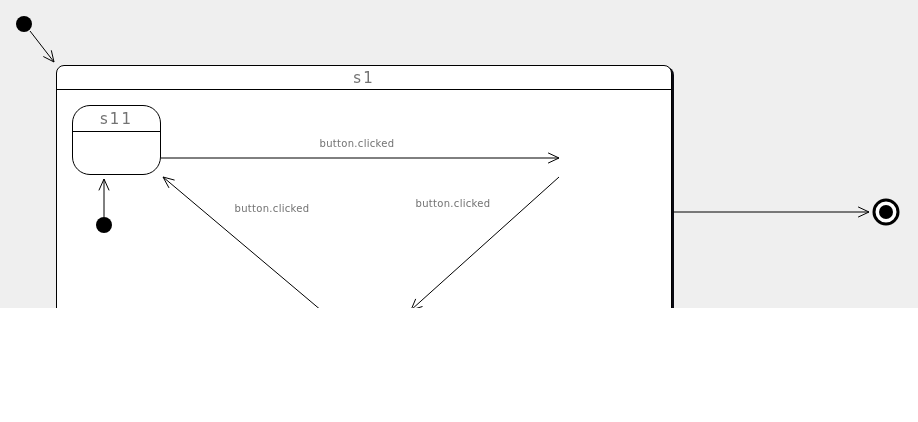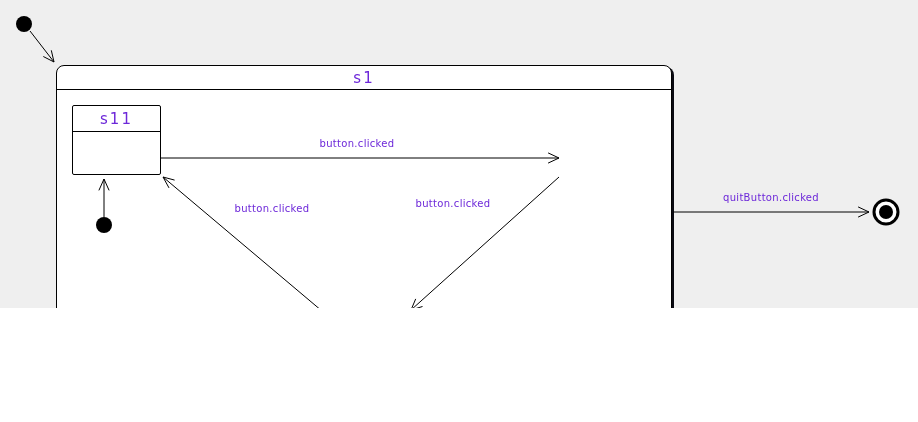--- a/index.html
+++ b/index.html
@@ -1,29 +1,29 @@
 <!DOCTYPE html>
 <html><head>
 <meta charset="utf-8">
 <style>
   html,body { margin:0; padding:0; }
   .stage {
     position:relative;
     width:918px; height:308px;
     background:#efefef;
     font-family:"DejaVu Sans", "Liberation Sans", sans-serif;
-    color:#6d28d9;
+    color:#737373;
     overflow:hidden;
   }
   .state {
     position:absolute;
     box-sizing:border-box;
     background:#ffffff;
     border:1px solid #000;
-    border-radius:2px;
+    border-radius:18px;
     overflow:hidden;
   }
   .state-title {
     box-sizing:border-box;
     border-bottom:1px solid #000;
     display:flex;
     align-items:center;
     justify-content:center;
     font-size:15px;
     letter-spacing:2px;
@@ -104,15 +104,14 @@
       <line class="edge" x1="673" y1="212" x2="869" y2="212"></line>
       <polyline class="arrowhead" points="858.1,206.9 869,212 858.1,217.1"></polyline>
       <circle cx="886" cy="212" r="12" fill="#fff" stroke="#000" stroke-width="3"></circle>
       <circle cx="886" cy="212" r="7" fill="#000"></circle>
     </g>
   </svg>
 
   <div class="tlabel" id="lbl-t1">button.clicked</div>
   <div class="tlabel" id="lbl-t2">button.clicked</div>
   <div class="tlabel" id="lbl-t3">button.clicked</div>
-  <div class="tlabel" id="lbl-t4">quitButton.clicked</div>
 
 </div>
 
 </body></html>

